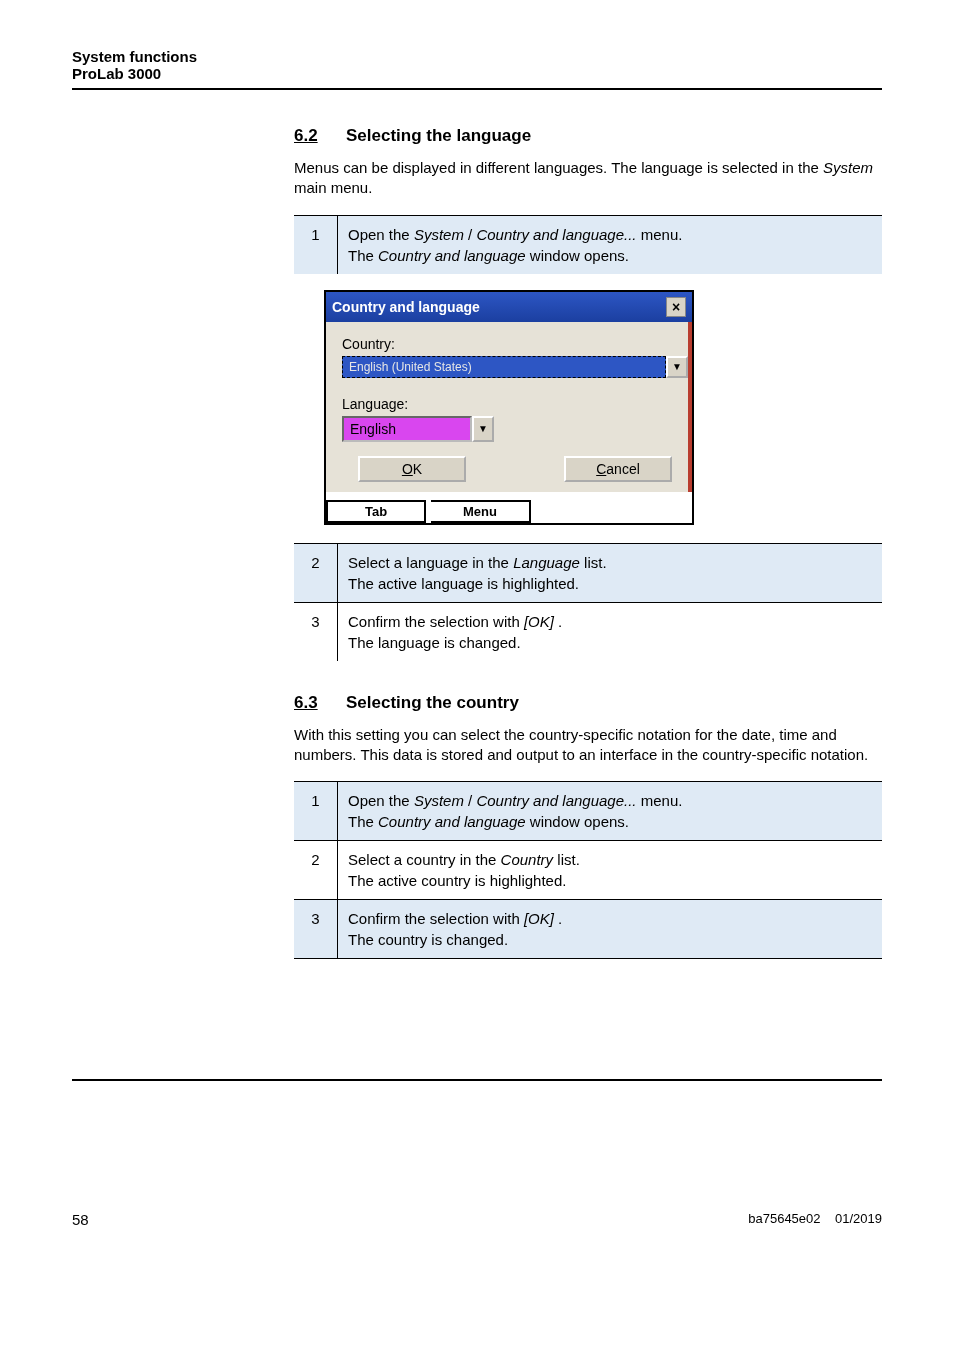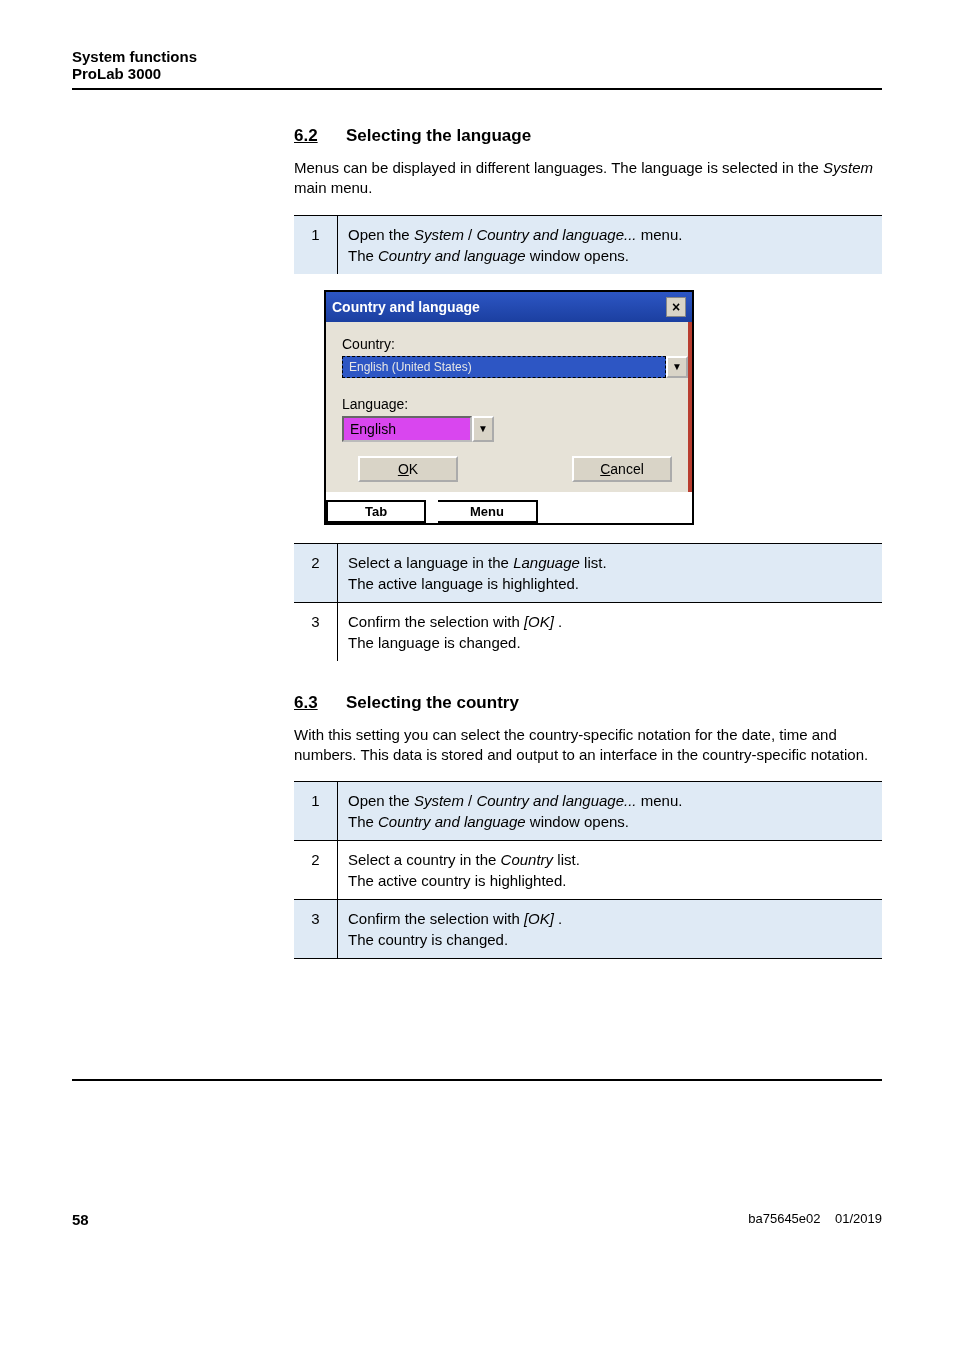--- a/index.html
+++ b/index.html
@@ -125,48 +125,48 @@
     display: flex;
     align-items: center;
     justify-content: center;
     font-size: 10px;
   }
   .btn-row { display: flex; justify-content: space-between; padding: 0 16px 0 16px; margin-top: 6px; }
   .win-btn {
     background: #d9d4c7;
     border: 2px outset #fff;
     padding: 3px 0;
-    width: 100px;
+    width: 108px;
     text-align: center;
     font-size: 14px;
   }
   .win-btn .ul { text-decoration: underline; }
   .tab-row {
     display: flex;
     margin-top: 8px;
-    gap: 12px;
+    gap: 5px;
   }
   .tab-btn {
     border: 2px solid #000;
     padding: 2px 0;
     width: 100px;
     text-align: center;
     font-size: 13px;
     background: #fff;
   }
   .tab-btn + .tab-btn { border-left: none; }
   .tab-btn.bold { font-weight: bold; }
 
   .footer {
     display: flex;
     justify-content: space-between;
     margin-top: 130px;
     font-size: 13px;
   }
-  .footer .pg { font-weight: bold; font-size: 15px; }
+  .footer .pg { font-weight: normal; font-size: 15px; }
   .footer-hr {
     border: none;
     border-top: 2px solid #000;
     margin: 0 0 10px 0;
   }
 </style>
 </head>
 <body>
 
 <div class="page">

